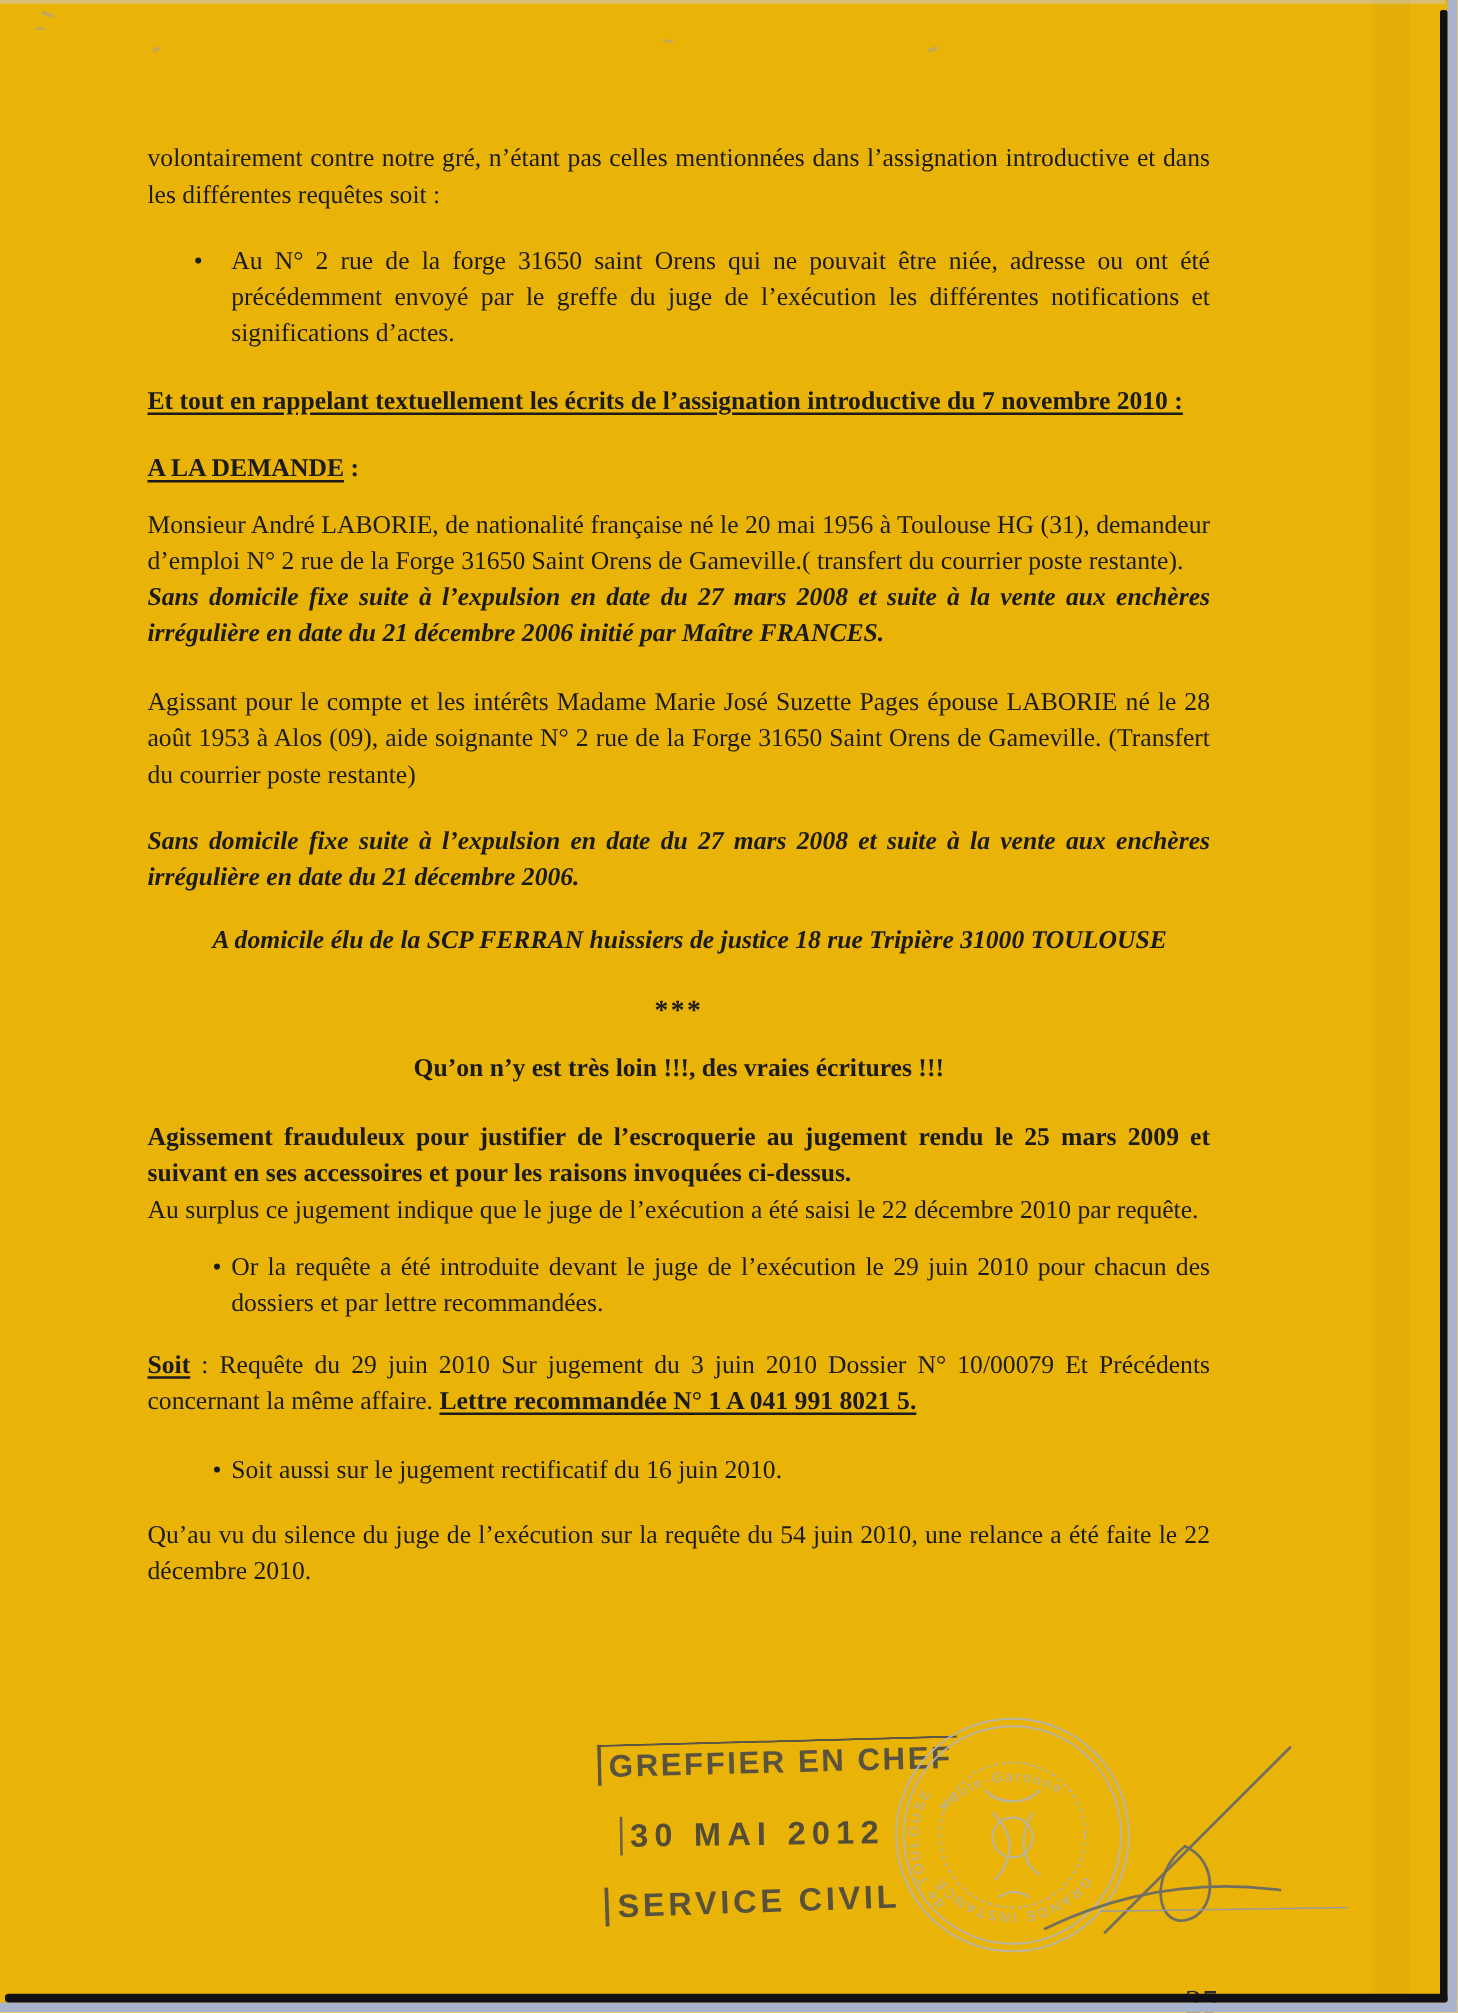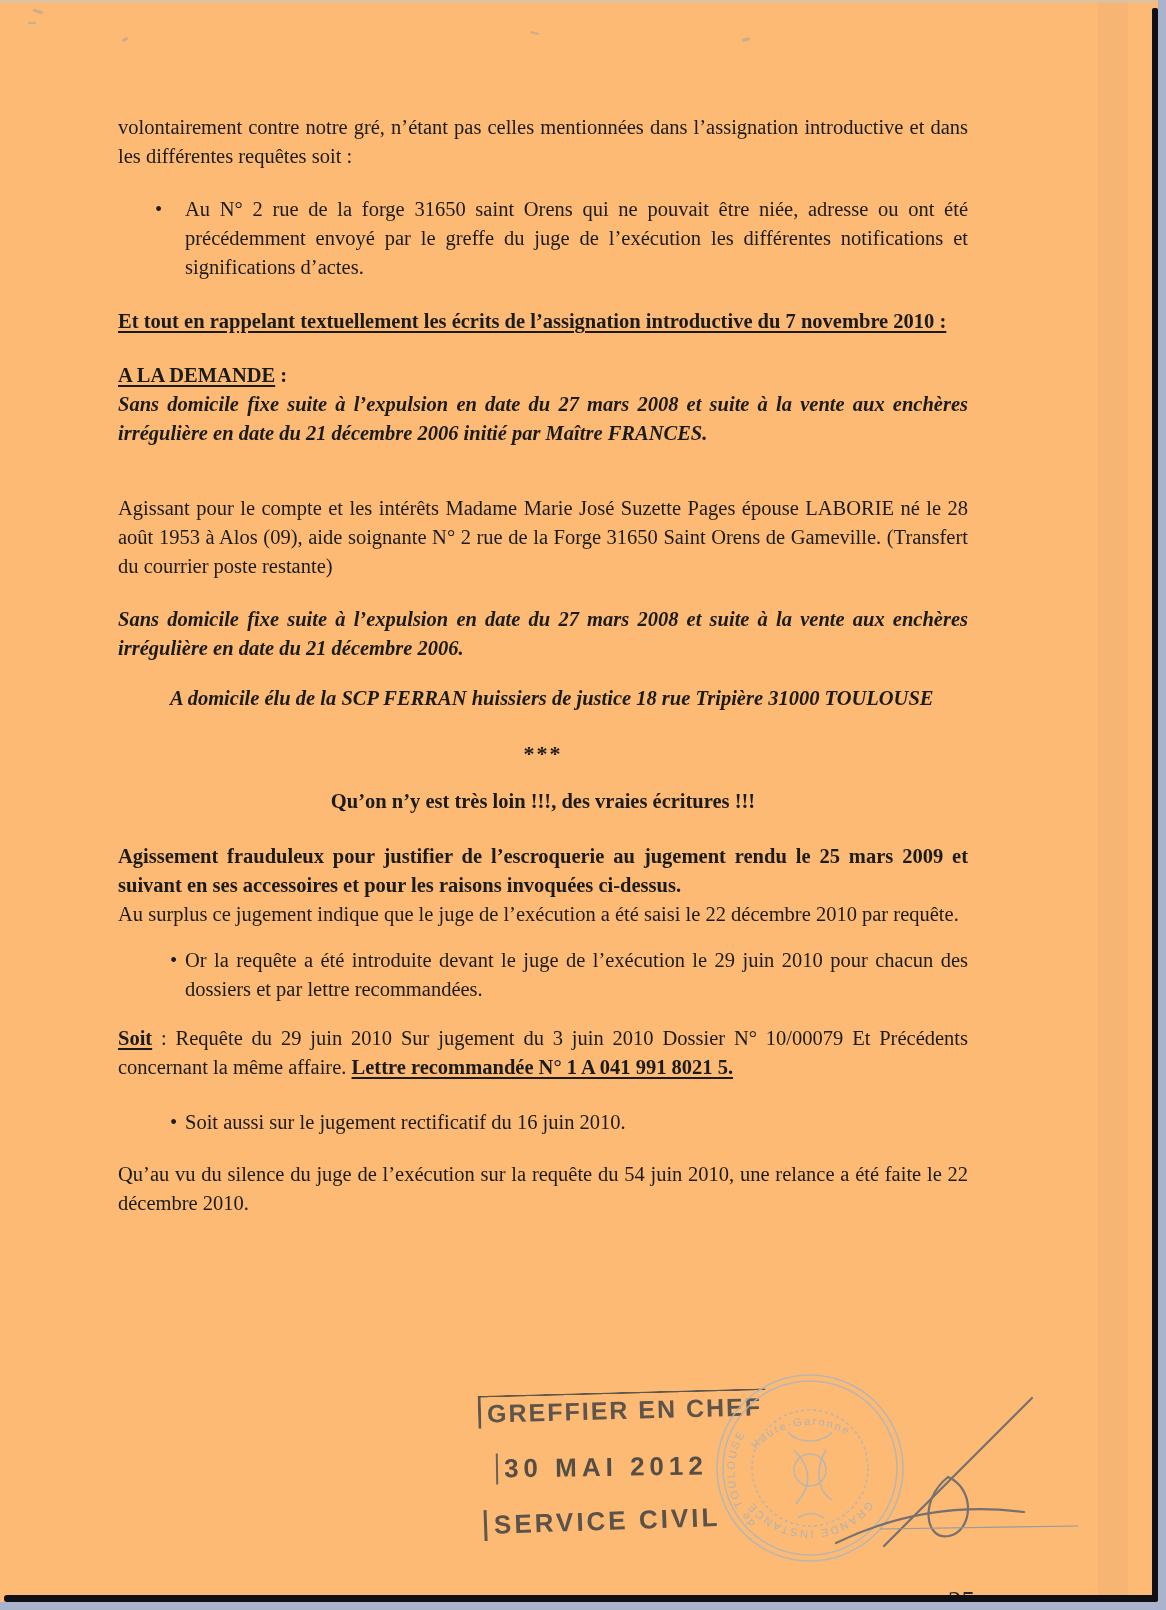--- a/index.html
+++ b/index.html
@@ -2,21 +2,21 @@
 <html><head>
 <meta charset="utf-8">
 <style>
   html,body{margin:0;padding:0;}
   body{
     width:1166px;height:1610px;overflow:hidden;position:relative;
     background:#ffffff;
     font-family:"Liberation Serif", serif;
     color:#1b1b1b;
   }
-  .page{position:absolute;inset:0;background:#fdba74;overflow:hidden;}
+  .page{position:absolute;inset:0;background:#eab308;overflow:hidden;}
   
   .edge-right-black{position:absolute;top:8px;bottom:8px;right:8px;width:6px;background:#101015;border-radius:2px;}
   .edge-right-outer{position:absolute;top:0;bottom:0;right:0;width:8px;background:#aab3cd;}
   .edge-bottom-black{position:absolute;left:4px;right:8px;bottom:8px;height:7px;background:#101015;border-radius:3px;}
   .edge-bottom-outer{position:absolute;left:0;right:0;bottom:0;height:8px;background:#aab3cd;}
   .edge-top-faint{position:absolute;top:0;left:0;right:10px;height:3px;background:#c9c9c9;opacity:.55;}
   .scan-streak{position:absolute;top:0;bottom:12px;left:1098px;width:30px;background:rgba(60,60,80,.035);}
   .speck{position:absolute;background:#9aa0a8;opacity:.5;border-radius:1px;}
 
   
@@ -31,21 +31,21 @@
   .u-thin{text-decoration:underline;text-decoration-thickness:1.5px;text-underline-offset:3px;}
 
   .p-intro{margin-top:113px;}
   .bullet-row{display:flex;margin-top:24px;}
   .bullet-glyph{width:30px;margin-left:37px;flex:0 0 auto;}
   .bullet-text{flex:1;}
   .h-rappel{margin-top:21px;font-weight:bold;line-height:36px;}
   .h-demande{margin-top:22px;font-weight:bold;}
   .p-laborie{margin-top:16px;}
   .p-sdf1{margin-top:0;}
-  .p-agissant{margin-top:46px;}
+  .p-agissant{margin-top:26px;}
   .p-sdf2{margin-top:24px;}
   .p-domicile{margin-top:21px;margin-left:52px;}
   .stars{margin-top:26px;text-align:center;font-weight:bold;font-size:22px;letter-spacing:2px;}
   .p-quon{margin-top:19px;font-weight:bold;text-align:center;}
   .p-agissement{margin-top:26px;font-weight:bold;}
   .p-surplus{}
   .bullet-row2{display:flex;margin-top:17px;}
   .bullet-glyph2{width:15px;margin-left:52px;flex:0 0 auto;}
   .p-soit{margin-top:20px;}
   .bullet-row3{display:flex;margin-top:26px;}
@@ -97,20 +97,21 @@
 
     <div class="bullet-row">
       <span class="bullet-glyph">•</span>
       <span class="bullet-text">Au N° 2 rue de la forge 31650 saint Orens qui ne pouvait être niée, adresse ou ont été précédemment envoyé par le greffe du juge de l’exécution les différentes notifications et significations d’actes.</span>
     </div>
 
     <p class="h-rappel"><span class="u">Et tout en rappelant textuellement les écrits de l’assignation introductive du 7 novembre 2010 :</span></p>
 
     <p class="h-demande"><span class="u-thin">A LA DEMANDE</span><span> :</span></p>
 
+    <p class="p-laborie">Monsieur André LABORIE, de nationalité française né le 20 mai 1956 à Toulouse HG (31), demandeur d’emploi N° 2 rue de la Forge 31650 Saint Orens de Gameville.( transfert du courrier poste restante).</p>
     <p class="p-sdf1 bi">Sans domicile fixe suite à l’expulsion en date du 27 mars 2008 et suite à la vente aux enchères irrégulière en date du 21 décembre 2006 initié par Maître FRANCES.</p>
 
     <p class="p-agissant">Agissant pour le compte et les intérêts Madame Marie José Suzette Pages épouse LABORIE né le 28 août 1953 à Alos (09), aide soignante  N° 2 rue de la Forge 31650 Saint Orens de Gameville. (Transfert du courrier poste restante)</p>
 
     <p class="p-sdf2 bi">Sans domicile fixe suite à l’expulsion en date du 27 mars 2008 et suite à la vente aux enchères irrégulière en date du 21 décembre 2006.</p>
 
     <p class="p-domicile bi">A domicile élu de la SCP FERRAN huissiers de justice 18 rue Tripière 31000 TOULOUSE</p>
 
     <p class="stars">***</p>
 

